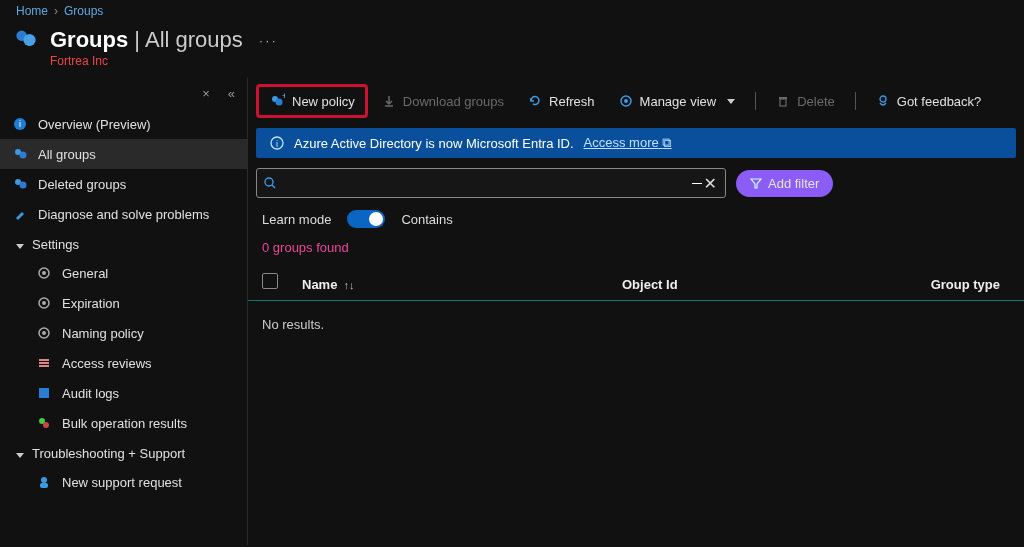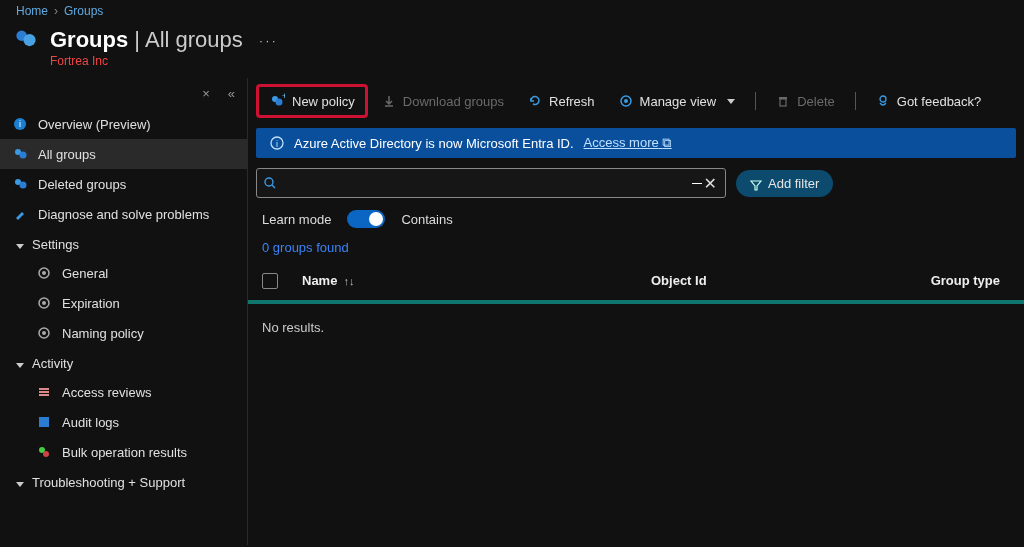--- a/index.html
+++ b/index.html
@@ -163,23 +163,23 @@
     padding: 4px 6px;
   }
   .search-box .x {
     color: #ddd;
     font-size: 16px;
     cursor: pointer;
     padding: 0 2px;
   }
   .add-filter {
     display: flex;
-    align-items: flex-end;
+    align-items: center;
     gap: 6px;
-    background: #0c4a6e;
+    background: #8b5cf6;
     color: #e5e5e5;
     padding: 6px 14px;
     border-radius: 14px;
     cursor: pointer;
   }
   .mode-row {
     display: flex;
     align-items: center;
     gap: 16px;
     padding: 12px 14px 6px 14px;
@@ -194,33 +194,33 @@
   }
   .toggle .knob {
     width: 14px; height: 14px;
     background: #fff;
     border-radius: 50%;
     position: absolute;
     top: 2px; right: 2px;
   }
   .result-count {
     padding: 6px 14px 10px 14px;
-    color: #3b82f6;
+    color: #ec4899;
   }
   .table-head {
     display: flex;
-    align-items: flex-start;
+    align-items: flex-end;
     padding: 8px 14px;
-    border-bottom: 4px solid #0f766e;
+    border-bottom: 1px solid #0f766e;
     color: #eee;
     font-weight: 600;
   }
   .th-check { width: 40px; }
   .th-name { width: 320px; display:flex; align-items:center; gap:6px;}
-  .th-obj { width: 260px; margin-left: 29px; }
+  .th-obj { width: 260px; }
   .th-type { flex:1; text-align: right; padding-right: 10px;}
   .checkbox {
     width: 16px; height: 16px;
     border: 1px solid #888;
     border-radius: 2px;
     display: inline-block;
     cursor: pointer;
   }
   .no-results { padding: 16px 14px; color: #ccc; }
   .sort-arrows { font-size: 11px; color: #bbb; }
@@ -328,24 +328,20 @@
     <div class="side-item side-sub">
       <span class="sicon">
         <svg width="14" height="14">
             <circle cx="7" cy="7" r="5" fill="none" stroke="#aaa" stroke-width="1.5"></circle>
             <circle cx="7" cy="7" r="2" fill="#aaa"></circle>
           </svg>
       </span>
       <span>Naming policy</span>
     </div>
 
-    <div class="side-section">
-      <span><span class="chev-down"></span></span>
-      <span>Activity</span>
-    </div>
     <div class="side-item side-sub">
       <span class="sicon">
         <svg width="14" height="14">
             <rect x="2" y="3" width="10" height="2" fill="#d88"></rect>
             <rect x="2" y="6" width="10" height="2" fill="#d88"></rect>
             <rect x="2" y="9" width="10" height="2" fill="#d88"></rect>
           </svg>
       </span>
       <span>Access reviews</span>
     </div>
@@ -363,20 +359,29 @@
             <circle cx="5" cy="5" r="3" fill="#4c4"></circle>
             <circle cx="9" cy="9" r="3" fill="#c44"></circle>
           </svg>
       </span>
       <span>Bulk operation results</span>
     </div>
 
     <div class="side-section">
       <span><span class="chev-down"></span></span>
       <span>Troubleshooting + Support</span>
+    </div>
+    <div class="side-item side-sub">
+      <span class="sicon">
+        <svg width="14" height="14">
+            <circle cx="7" cy="5" r="3" fill="#3a9ae4"></circle>
+            <rect x="3" y="8" width="8" height="5" rx="2" fill="#3a9ae4"></rect>
+          </svg>
+      </span>
+      <span>New support request</span>
     </div>
   </div>
 
   <div class="main">
     <div class="toolbar">
       <div class="tool-btn highlight">
         <span>
           <svg width="16" height="16">
               <circle cx="6" cy="6" r="3" fill="#3a9ae4"></circle>
               <circle cx="10" cy="9" r="3.5" fill="#2b7cd3"></circle>

